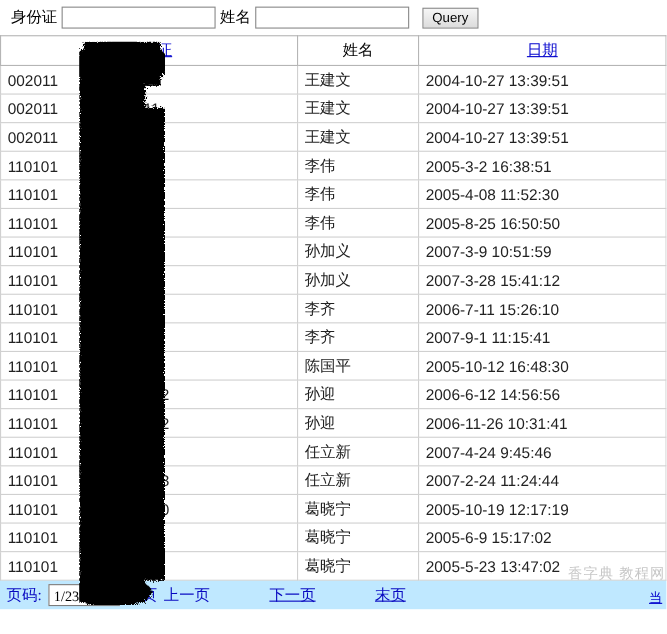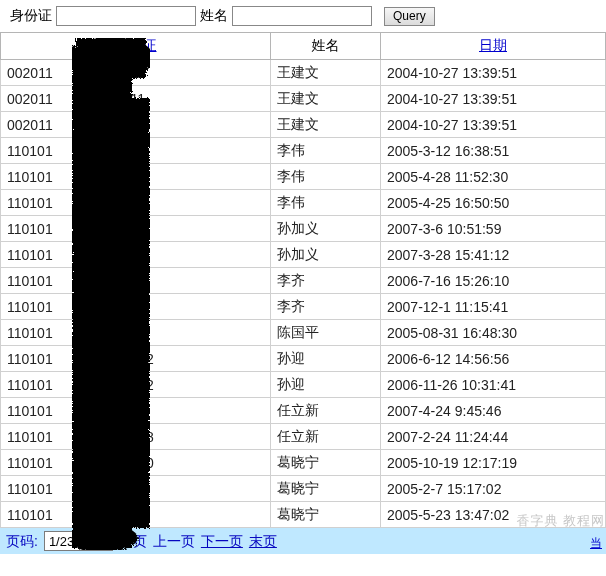--- a/index.html
+++ b/index.html
@@ -61,41 +61,42 @@
     white-space: nowrap;
     overflow: hidden;
     color: #222;
     height: 26px;
   }
   col.col-id   { width: 270px; }
   col.col-name { width: 110px; }
   col.col-date { width: auto; }
   .pager {
     display: flex;
-    align-items: flex-end;
+    align-items: center;
     gap: 6px;
     background: #bfe8ff;
     padding: 3px 6px;
     font-size: 14px;
     position: relative;
+    font-family: Liberation Serif, serif;
   }
   .pager .lbl { color: #0707c0; }
   .pager select {
     font-family: inherit;
     font-size: 13px;
     background:#fff;
     border:1px solid #7b7b7b;
     height:20px;
   }
   .pager a {
     color: #0707c0;
     text-decoration: none;
     cursor: pointer;
   }
-  .pager a.u { text-decoration: underline; }
+  .pager a.u { text-decoration: underline; margin-left: 48px; }
   
   .redact {
     position: absolute;
     left: 72px;
     top: 38px;
     width: 78px;
     height: 512px;
     pointer-events: none;
   }
   .redact svg { width:100%; height:100%; }
@@ -158,56 +159,56 @@
         <td>2004-10-27 13:39:51</td>
       </tr>
       <tr>
         <td>002011&nbsp;&nbsp;&nbsp;&nbsp;&nbsp;&nbsp;&nbsp;&nbsp;&nbsp;&nbsp;&nbsp;&nbsp;&nbsp;&nbsp;&nbsp;&nbsp;&nbsp;&nbsp;11</td>
         <td>王建文</td>
         <td>2004-10-27 13:39:51</td>
       </tr>
       <tr>
         <td>110101&nbsp;&nbsp;&nbsp;&nbsp;&nbsp;&nbsp;&nbsp;&nbsp;&nbsp;&nbsp;&nbsp;&nbsp;&nbsp;&nbsp;&nbsp;&nbsp;&nbsp;&nbsp;016</td>
         <td>李伟</td>
-        <td>2005-3-12 16:38:51</td>
+        <td>2005-3-2 16:38:51</td>
       </tr>
       <tr>
         <td>110101&nbsp;&nbsp;&nbsp;&nbsp;&nbsp;&nbsp;&nbsp;&nbsp;&nbsp;&nbsp;&nbsp;&nbsp;&nbsp;&nbsp;&nbsp;&nbsp;&nbsp;&nbsp;016</td>
         <td>李伟</td>
-        <td>2005-4-28 11:52:30</td>
+        <td>2005-4-08 11:52:30</td>
       </tr>
       <tr>
         <td>110101&nbsp;&nbsp;&nbsp;&nbsp;&nbsp;&nbsp;&nbsp;&nbsp;&nbsp;&nbsp;&nbsp;&nbsp;&nbsp;&nbsp;&nbsp;&nbsp;&nbsp;&nbsp;016</td>
         <td>李伟</td>
-        <td>2005-4-25 16:50:50</td>
+        <td>2005-8-25 16:50:50</td>
       </tr>
       <tr>
         <td>110101&nbsp;&nbsp;&nbsp;&nbsp;&nbsp;&nbsp;&nbsp;&nbsp;&nbsp;&nbsp;&nbsp;&nbsp;&nbsp;&nbsp;&nbsp;&nbsp;&nbsp;&nbsp;019</td>
         <td>孙加义</td>
-        <td>2007-3-6 10:51:59</td>
+        <td>2007-3-9 10:51:59</td>
       </tr>
       <tr>
         <td>110101&nbsp;&nbsp;&nbsp;&nbsp;&nbsp;&nbsp;&nbsp;&nbsp;&nbsp;&nbsp;&nbsp;&nbsp;&nbsp;&nbsp;&nbsp;&nbsp;&nbsp;&nbsp;019</td>
         <td>孙加义</td>
         <td>2007-3-28 15:41:12</td>
       </tr>
       <tr>
         <td>110101&nbsp;&nbsp;&nbsp;&nbsp;&nbsp;&nbsp;&nbsp;&nbsp;&nbsp;&nbsp;&nbsp;&nbsp;&nbsp;&nbsp;&nbsp;&nbsp;&nbsp;&nbsp;051</td>
         <td>李齐</td>
-        <td>2006-7-16 15:26:10</td>
+        <td>2006-7-11 15:26:10</td>
       </tr>
       <tr>
         <td>110101&nbsp;&nbsp;&nbsp;&nbsp;&nbsp;&nbsp;&nbsp;&nbsp;&nbsp;&nbsp;&nbsp;&nbsp;&nbsp;&nbsp;&nbsp;&nbsp;&nbsp;&nbsp;051</td>
         <td>李齐</td>
-        <td>2007-12-1 11:15:41</td>
+        <td>2007-9-1 11:15:41</td>
       </tr>
       <tr>
         <td>110101&nbsp;&nbsp;&nbsp;&nbsp;&nbsp;&nbsp;&nbsp;&nbsp;&nbsp;&nbsp;&nbsp;&nbsp;&nbsp;&nbsp;&nbsp;&nbsp;&nbsp;&nbsp;518</td>
         <td>陈国平</td>
-        <td>2005-08-31 16:48:30</td>
+        <td>2005-10-12 16:48:30</td>
       </tr>
       <tr>
         <td>110101&nbsp;&nbsp;&nbsp;&nbsp;&nbsp;&nbsp;&nbsp;&nbsp;&nbsp;&nbsp;&nbsp;&nbsp;&nbsp;&nbsp;&nbsp;&nbsp;&nbsp;&nbsp;0072</td>
         <td>孙迎</td>
         <td>2006-6-12 14:56:56</td>
       </tr>
       <tr>
         <td>110101&nbsp;&nbsp;&nbsp;&nbsp;&nbsp;&nbsp;&nbsp;&nbsp;&nbsp;&nbsp;&nbsp;&nbsp;&nbsp;&nbsp;&nbsp;&nbsp;&nbsp;&nbsp;0072</td>
         <td>孙迎</td>
         <td>2006-11-26 10:31:41</td>
@@ -223,21 +224,21 @@
         <td>2007-2-24 11:24:44</td>
       </tr>
       <tr>
         <td>110101&nbsp;&nbsp;&nbsp;&nbsp;&nbsp;&nbsp;&nbsp;&nbsp;&nbsp;&nbsp;&nbsp;&nbsp;&nbsp;&nbsp;&nbsp;&nbsp;&nbsp;&nbsp;7050</td>
         <td>葛晓宁</td>
         <td>2005-10-19 12:17:19</td>
       </tr>
       <tr>
         <td>110101&nbsp;&nbsp;&nbsp;&nbsp;&nbsp;&nbsp;&nbsp;&nbsp;&nbsp;&nbsp;&nbsp;&nbsp;&nbsp;&nbsp;&nbsp;&nbsp;&nbsp;&nbsp;050</td>
         <td>葛晓宁</td>
-        <td>2005-2-7 15:17:02</td>
+        <td>2005-6-9 15:17:02</td>
       </tr>
       <tr>
         <td>110101&nbsp;&nbsp;&nbsp;&nbsp;&nbsp;&nbsp;&nbsp;&nbsp;&nbsp;&nbsp;&nbsp;&nbsp;&nbsp;&nbsp;&nbsp;&nbsp;&nbsp;&nbsp;050</td>
         <td>葛晓宁</td>
         <td>2005-5-23 13:47:02</td>
       </tr>
     </tbody>
 </table>
 
 <div class="pager">

